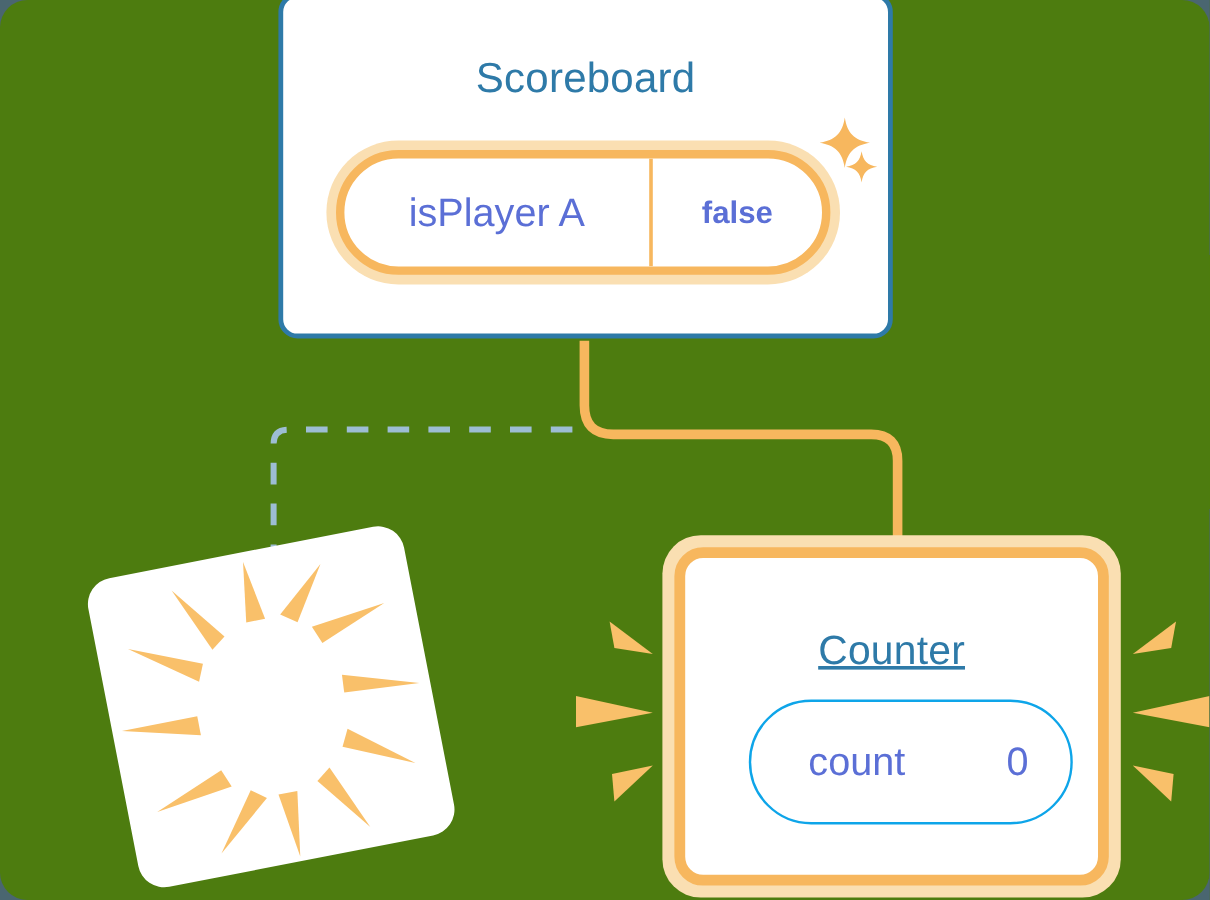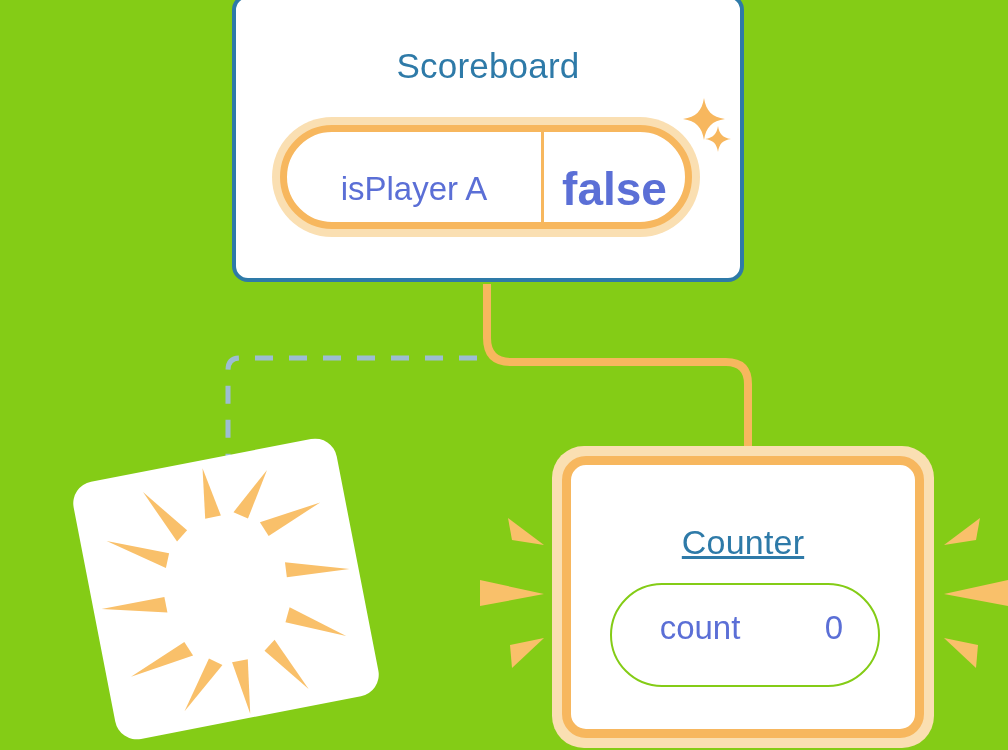--- a/index.html
+++ b/index.html
@@ -7,22 +7,23 @@
     padding: 0;
     background: #4a6670;
   }
   body {
     font-family: "Liberation Sans", sans-serif;
   }
   #stage {
     position: relative;
     width: 1008px;
     height: 750px;
-    background: #84cc16;
+    background: #4d7c0f;
     overflow: hidden;
+    border-radius: 23px;
   }
 
   
   .card {
     position: absolute;
     background: #ffffff;
     box-sizing: border-box;
   }
 
   
@@ -73,35 +74,34 @@
     align-items: stretch;
     z-index: 7;
     overflow: hidden;
   }
   .pill-key, .pill-val {
     display: flex;
     align-items: center;
     justify-content: center;
     color: #5b6fd6;
     box-sizing: border-box;
-    margin-top: 24px;
   }
   #scoreboard-pill .pill-key {
     flex: 0 0 254px;
     font-size: 33px;
     font-weight: 400;
   }
   #scoreboard-pill .pill-divider {
     flex: 0 0 3px;
     background: #f7b75e;
     margin: 0;
   }
   #scoreboard-pill .pill-val {
     flex: 1 1 auto;
-    font-size: 46px;
+    font-size: 26px;
     font-weight: 700;
   }
 
   
   .sparkle {
     position: absolute;
     z-index: 8;
   }
   .sparkle svg { display: block; }
 
@@ -125,30 +125,30 @@
     border-radius: 24px;
     border: 9px solid #f7b75e;
     background: #ffffff;
     box-sizing: border-box;
     z-index: 6;
   }
   #counter-title { top: 58px; font-size: 34px; text-decoration: underline; }
 
   #counter-pill {
     position: absolute;
-    left: 610px;
+    left: 624px;
     top: 583px;
     width: 270px;
     height: 104px;
     border-radius: 52px;
-    border: 2px solid #84cc16;
+    border: 2px solid #0ea5e9;
     background: #ffffff;
     box-sizing: border-box;
     display: flex;
-    align-items: flex-start;
+    align-items: center;
     z-index: 7;
     overflow: hidden;
   }
   #counter-pill .pill-key {
     flex: 0 0 176px;
     font-size: 33px;
   }
   #counter-pill .pill-divider {
     flex: 0 0 2px;
     background: #5b6fd6;

